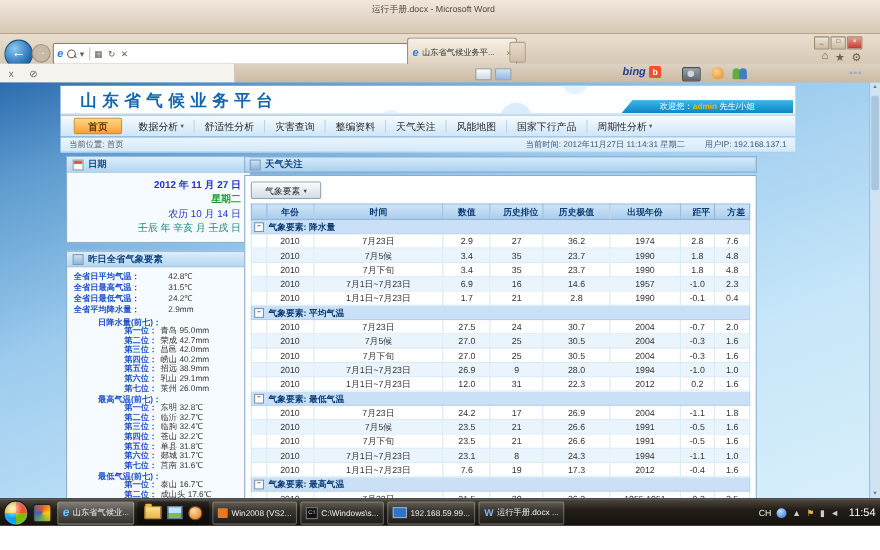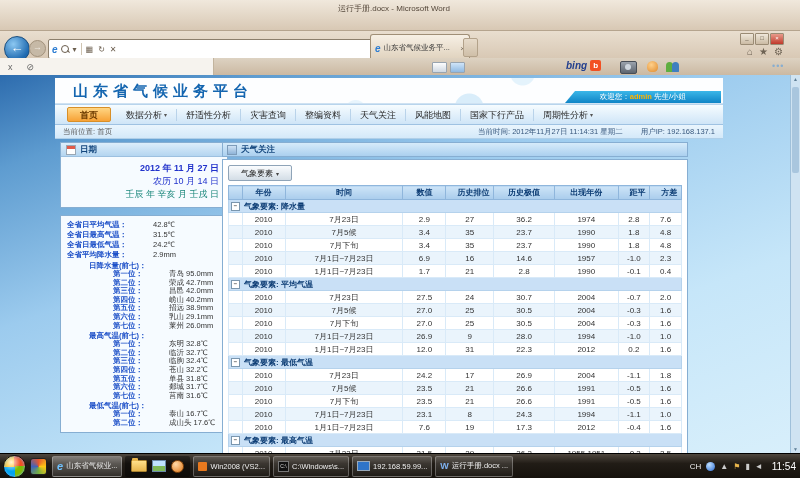--- a/index.html
+++ b/index.html
@@ -104,21 +104,21 @@
   .weekday{color:#1f9e30;font-weight:bold;}
   .lunar{color:#2233cc;}
   .ganzhi{color:#18867a;}
   .wx-body{padding:4px 3px 4px 6px;font-size:7.5px;color:#333;}
   .sum-row{display:flex;line-height:10px;}
   .sum-label{color:#1d50c8;font-weight:bold;width:86px;white-space:nowrap;}
   .sum-val{color:#333;}
   .rank-title{color:#1d50c8;font-weight:bold;padding-left:22px;line-height:9px;margin-top:1px;}
   .rank-row{display:flex;line-height:8.6px;padding-left:46px;gap:3px;white-space:nowrap;}
   .rank-pos{color:#1d50c8;font-weight:bold;}
-  .rank-val{color:#333;margin-left:23px;}
+  .rank-val{color:#333;}
   
   .main{position:absolute;left:167px;top:64px;width:466px;}
   .main-titlebar{height:13px;background:linear-gradient(#d6ebfa,#abd0ef);border:1px solid #86aed2;
                  display:flex;align-items:center;gap:4px;padding-left:4px;font-size:8.5px;font-weight:bold;color:#14477e;}
   .main-box{margin-top:2px;border:1px solid #86aed2;background:#fff;padding:5px;height:292px;overflow:hidden;}
   .filter-btn{width:62px;height:14px;background:linear-gradient(#fafcfe,#d3dde6);
               border:1px solid #8fa4b8;border-radius:2px;font-size:8px;color:#222;
               display:flex;align-items:center;justify-content:center;gap:3px;}
   .filter-btn .arr{font-size:6px;color:#444;}
   table.wx{margin-top:4px;width:100%;border-collapse:collapse;font-size:8px;table-layout:fixed;}
@@ -272,25 +272,30 @@
       </div>
 
       <div class="sidebar">
         <div class="panel">
           <div class="panel-hd">
             <span class="cal-icon"></span>
             <span>日期</span>
           </div>
           <div class="date-body">
             <div class="date-main">2012 年 11 月 27 日</div>
+            <div class="weekday">星期二</div>
             <div class="lunar">农历 10 月 14 日</div>
             <div class="ganzhi">壬辰 年 辛亥 月 壬戌 日</div>
           </div>
         </div>
         <div class="panel">
+          <div class="panel-hd">
+            <span class="pan-icon"></span>
+            <span>昨日全省气象要素</span>
+          </div>
           <div class="wx-body">
             <div>
                 <div class="sum-row">
                   <span class="sum-label">全省日平均气温：</span>
                   <span class="sum-val">42.8℃</span>
                 </div>
                 <div class="sum-row">
                   <span class="sum-label">全省日最高气温：</span>
                   <span class="sum-val">31.5℃</span>
                 </div>

